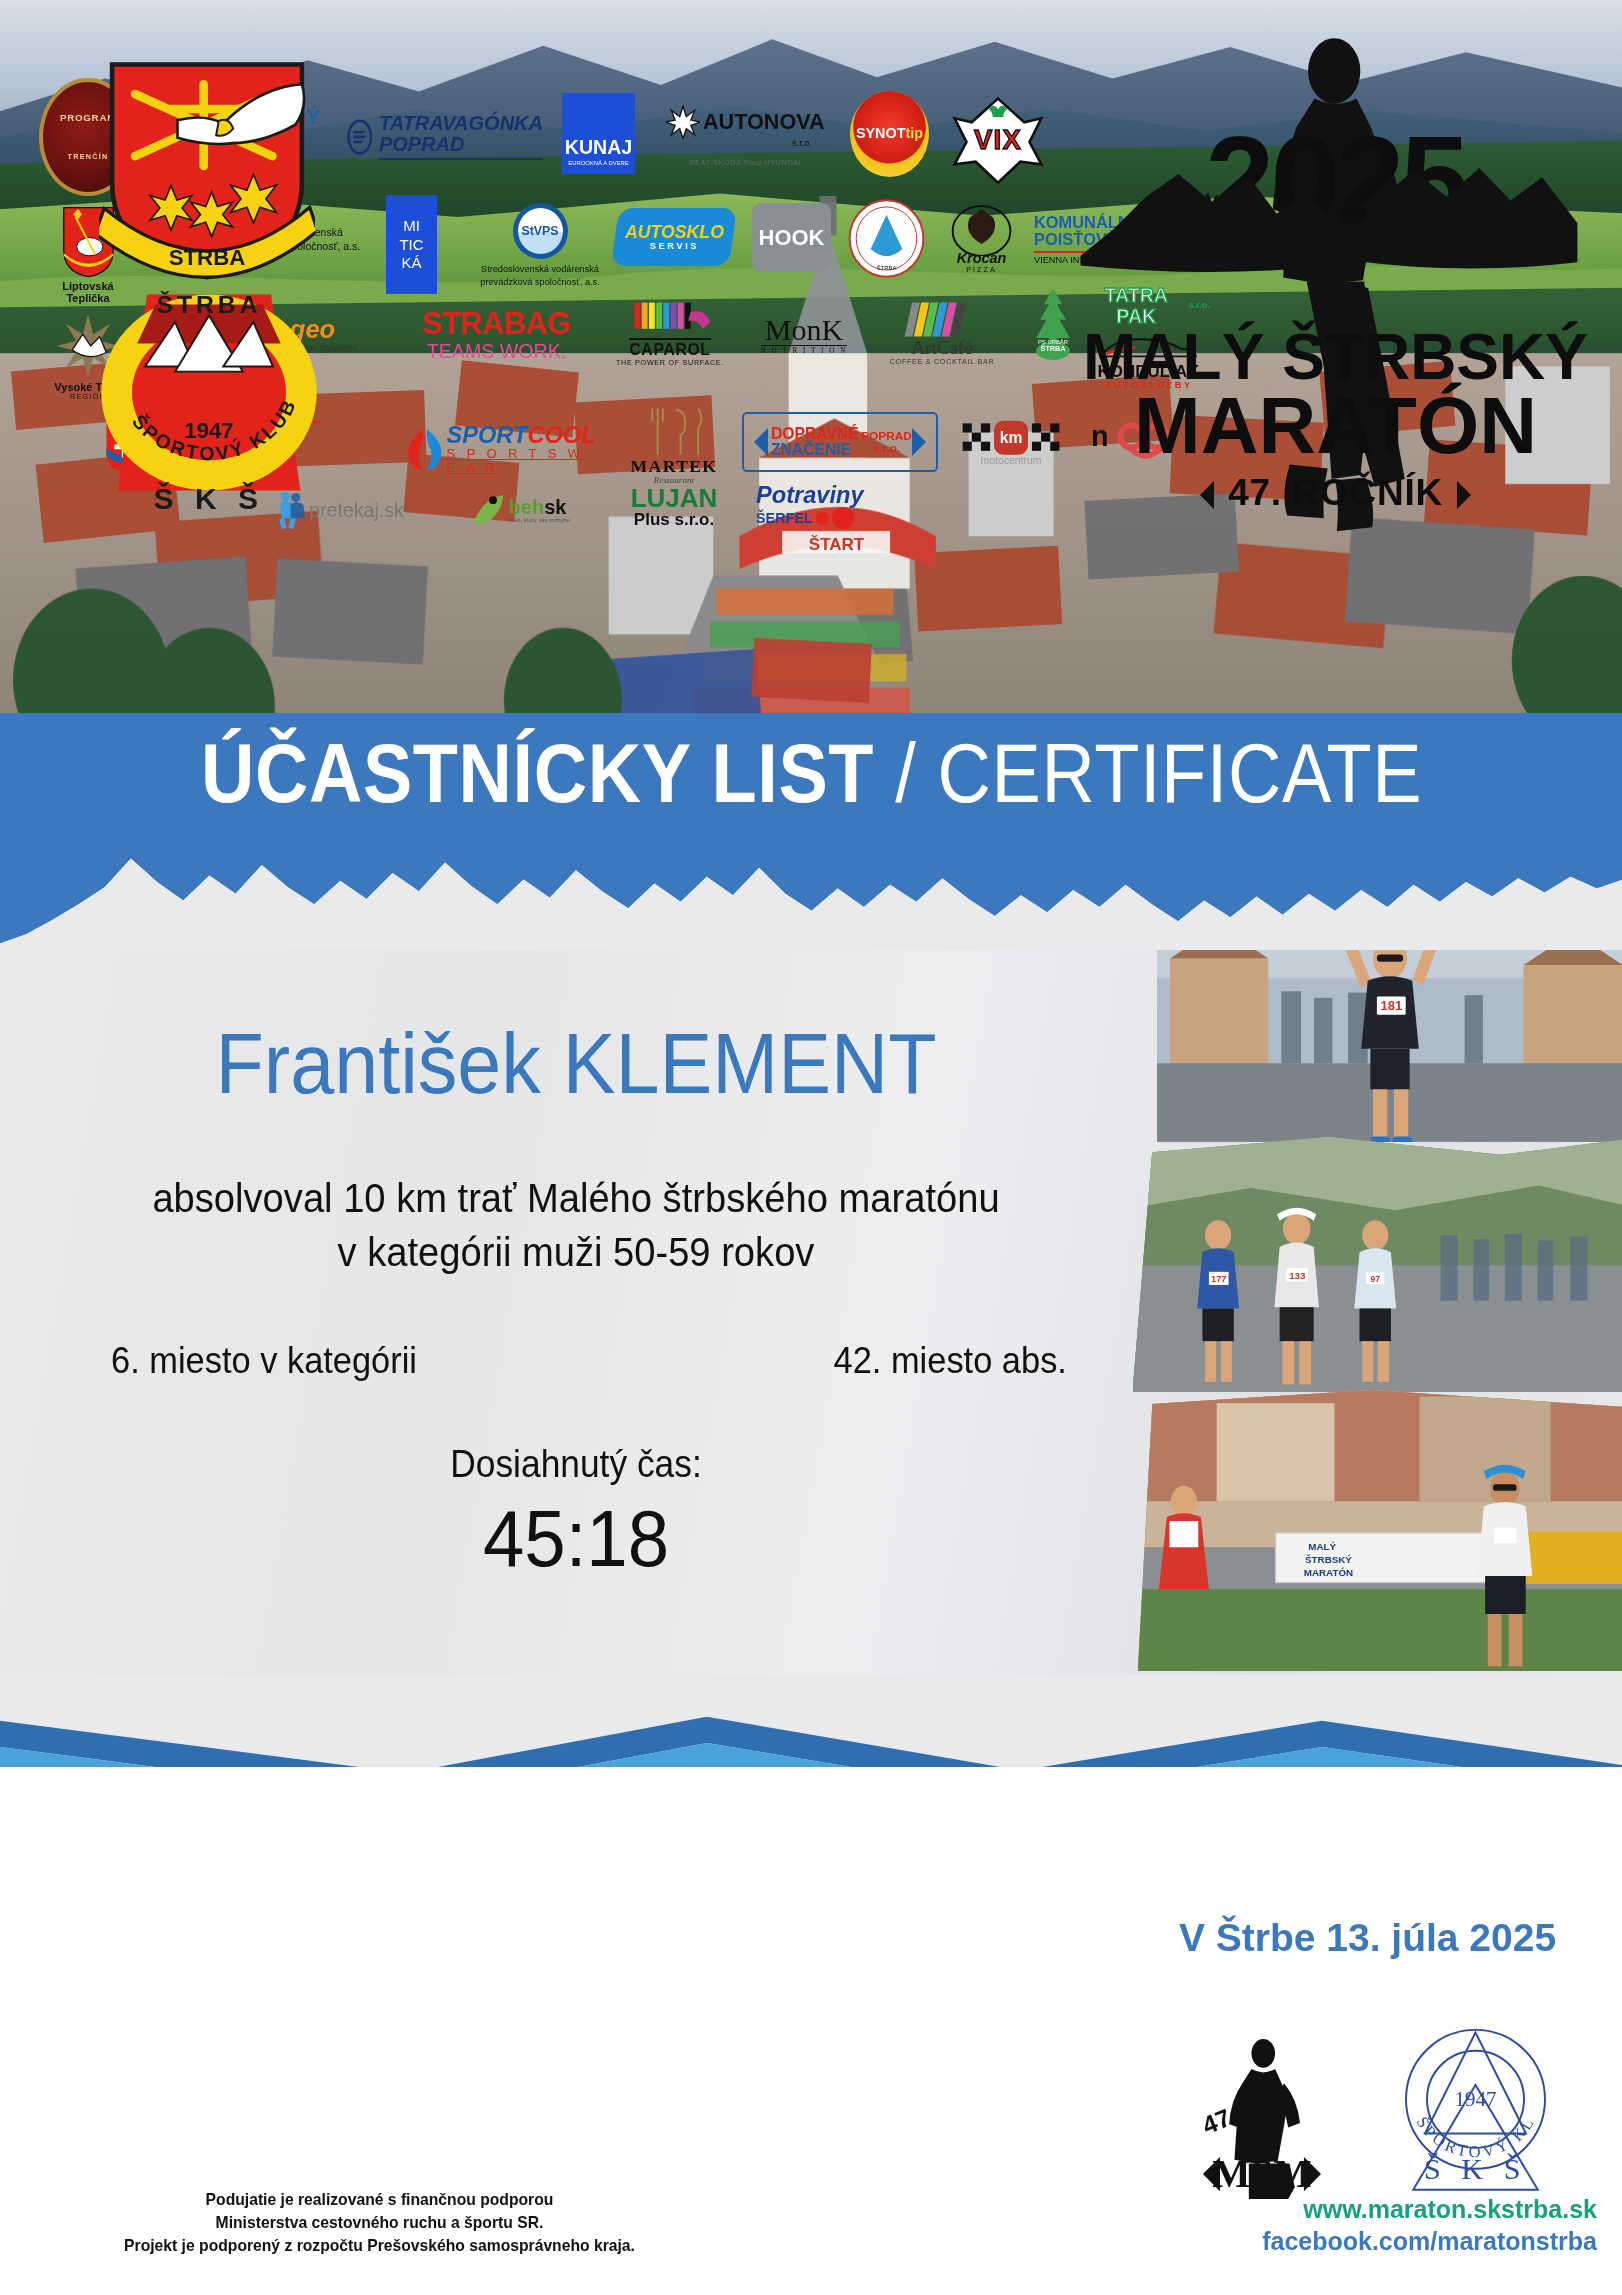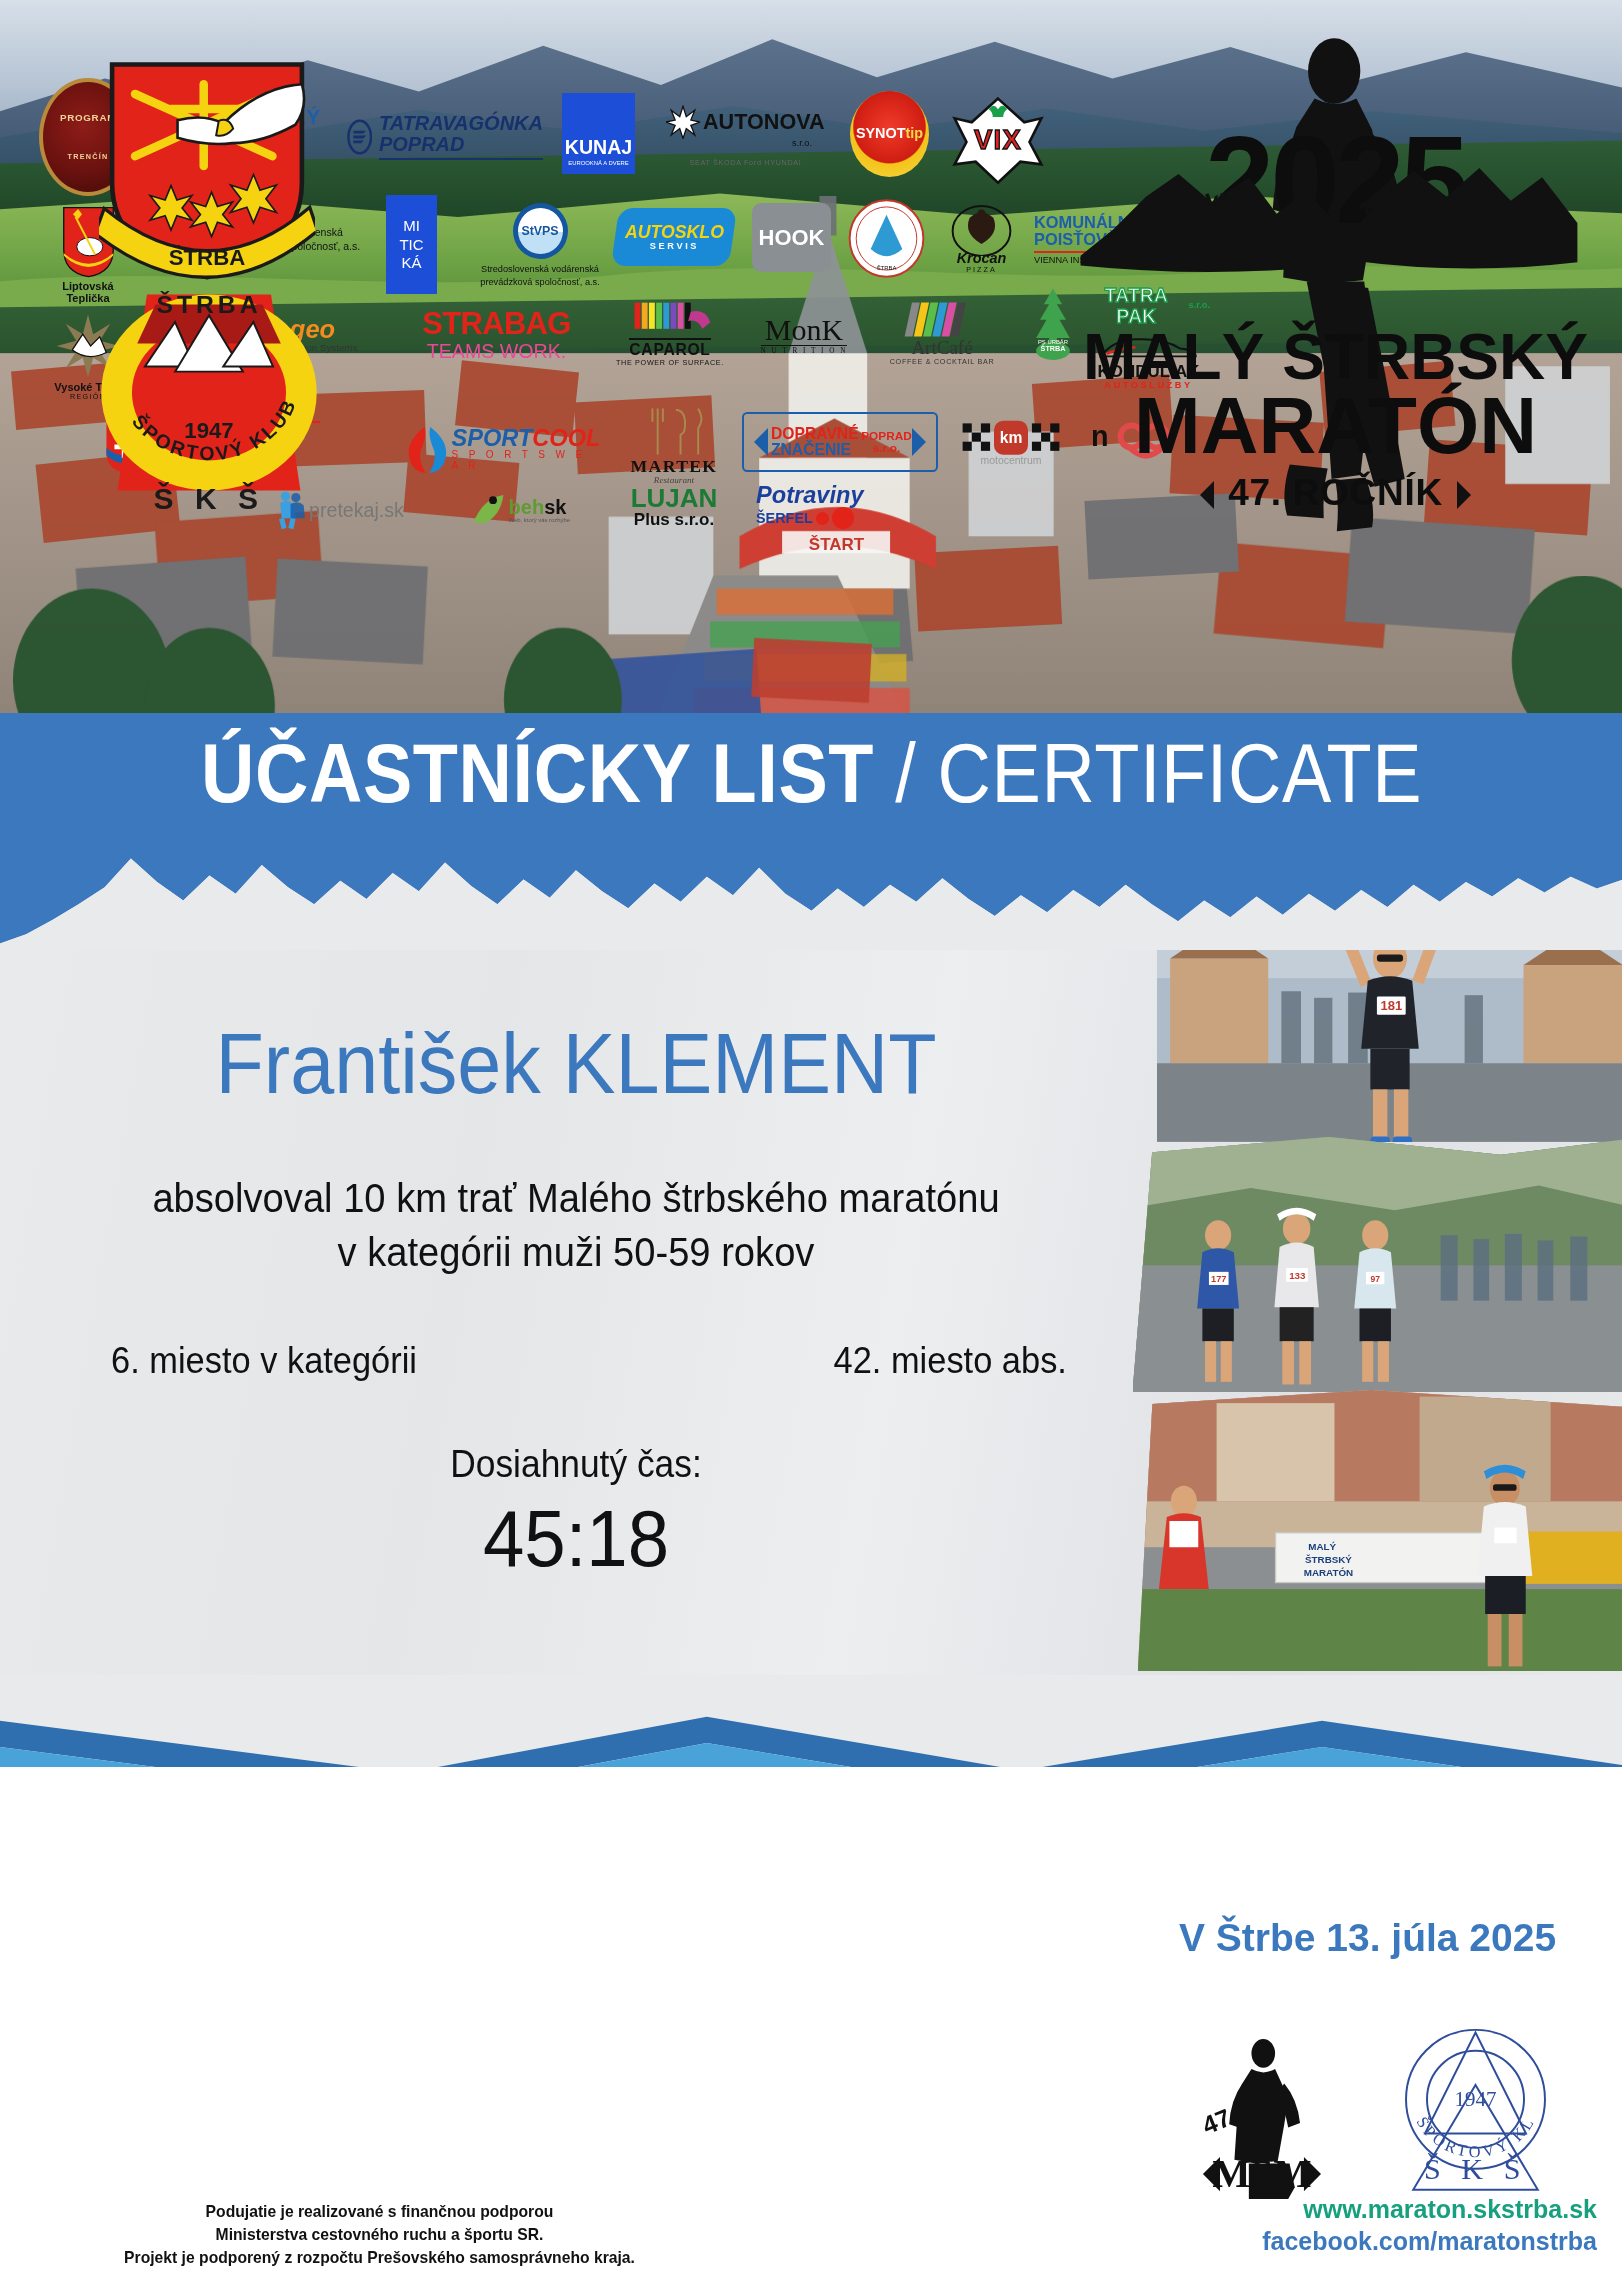--- a/index.html
+++ b/index.html
@@ -153,21 +153,20 @@
       background:linear-gradient(180deg,#fff 0 52%, #bfe0f5 52% 100%); color:#1457a0; font-weight:bold;}
 
   .lg-stack { flex-direction:column; }
 
   .footer-note {
     position:absolute; left:46px; top:2189px; width:667px;
     text-align:center; color:#111;
     font-size:15.7px; line-height:1.45; font-weight:bold;
     font-family:"Liberation Sans Narrow","Liberation Sans", sans-serif;
     z-index:40;
-    margin-top:12px;
   }
 
   .date-line {
     position:absolute; right:33px; top:1916px; width:445px;
     text-align:center; color:#3b78bd;
     font-size:39px; font-weight:bold;
     font-family:"Liberation Sans Narrow","Liberation Sans", sans-serif;
     z-index:40; white-space:nowrap;
   }
 
@@ -824,21 +823,21 @@
       </div>
     </div>
 
     <div class="logo" style="left:366px; top:374px; width:196px; height:72px;">
       <svg width="48" height="59" viewBox="0 0 74 90">
         <path d="M34,6 q-34,26 -26,56 q6,22 28,24 q-16,-26 -6,-46 q8,-20 4,-34 Z" fill="#e2231a"></path>
         <path d="M44,6 q34,26 26,56 q-6,22 -28,24 q16,-26 6,-46 q-8,-20 -4,-34 Z" fill="#1b8ad6"></path>
       </svg>
       <div style="text-align:left;margin-left:3.9px;">
         <div style="font-size:23.6px;font-weight:bold;font-style:italic;line-height:1;"><span style="color:#1b5fab;">SPORT</span><span style="color:#e2231a;">COOL</span></div>
-        <div style="color:#e2231a;font-size:10px;letter-spacing:3.9px;">S P O R T S W E A R</div>
+        <div style="color:#e2231a;font-size:13px;letter-spacing:3.9px;text-decoration:underline;">S P O R T S W E A R</div>
       </div>
     </div>
 
     <div class="logo lg-stack" style="left:576px; top:361px; width:118px; height:92px;">
       <svg width="72" height="51" viewBox="0 0 110 78">
         <g stroke="#a8894e" stroke-width="3" fill="none">
           <path d="M22,4 v20 M30,4 v20 M38,4 v20 M30,24 v50"></path>
           <path d="M58,6 q14,0 14,22 q0,14 -7,16 v30"></path>
           <path d="M92,4 q10,16 0,30 v40"></path>
         </g>

